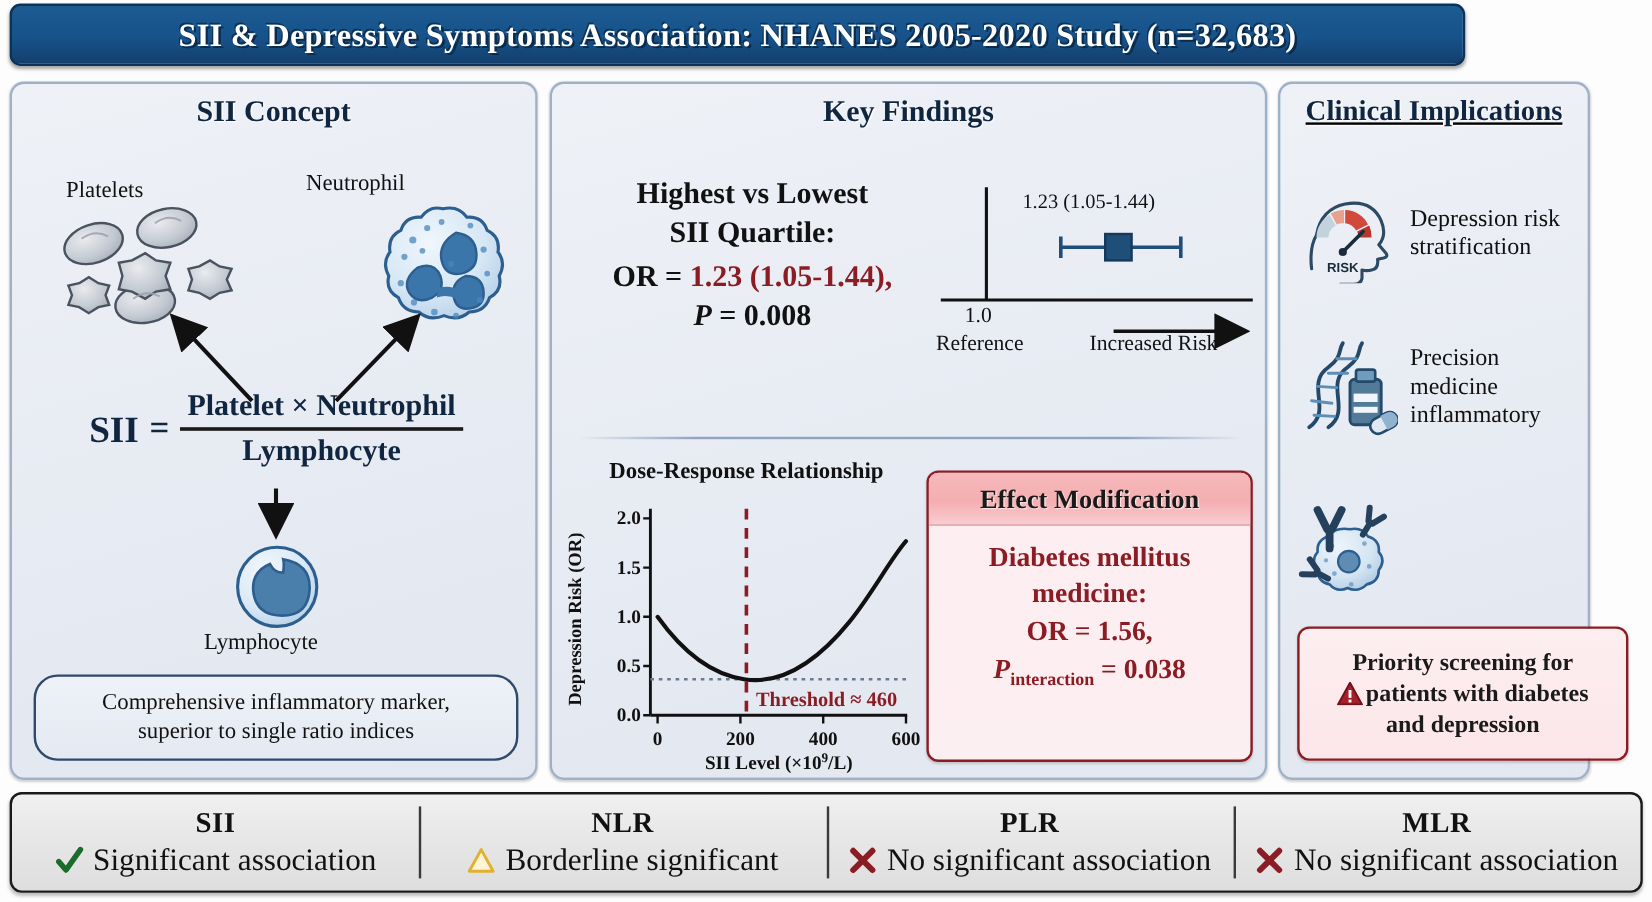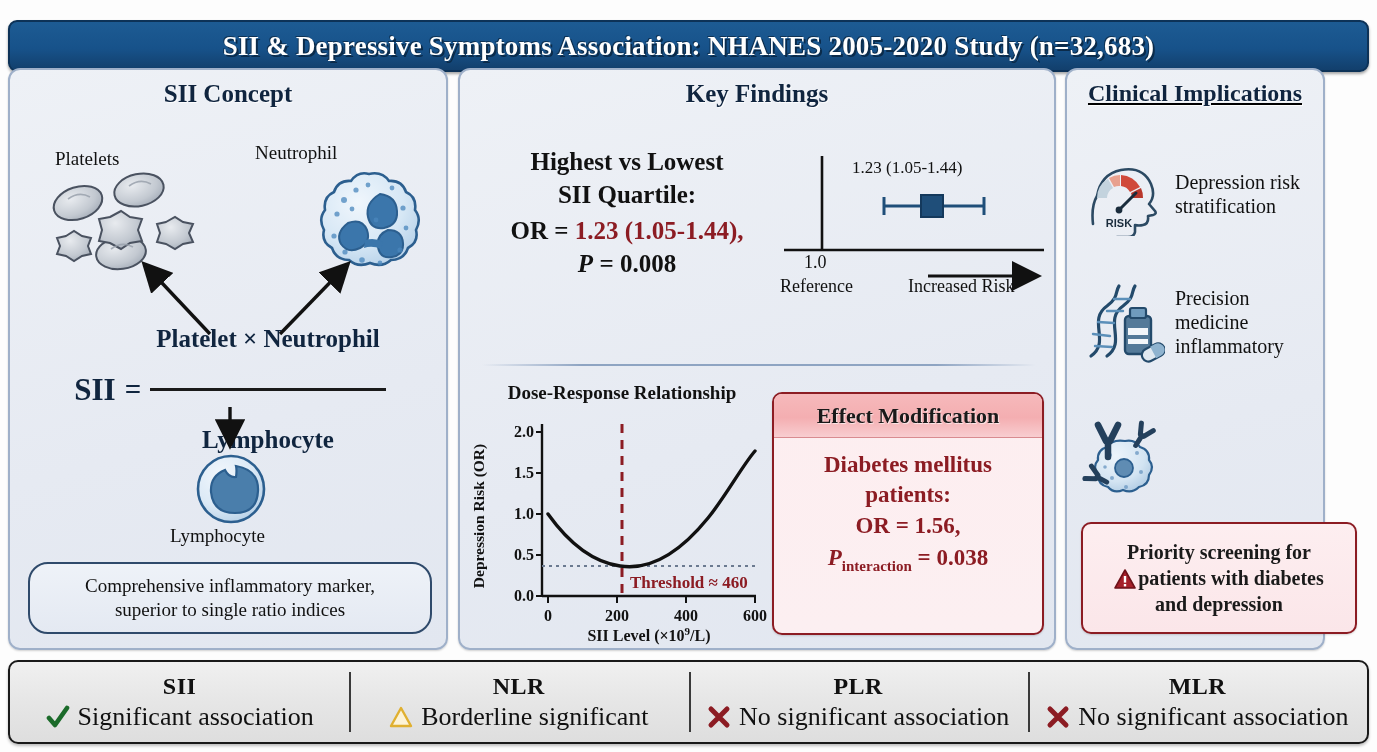--- a/index.html
+++ b/index.html
@@ -6,21 +6,21 @@
   html, body {
     width: 1377px; height: 752px;
     background: #ffffff;
     font-family: "Liberation Serif", "DejaVu Serif", serif;
     overflow: hidden;
   }
   .stage { position: relative; width: 1377px; height: 752px; background: #fdfdfd; }
 
   
   .header {
-    position: absolute; left: 8px; top: 20px; width: 1361px; height: 52px;
+    position: absolute; left: 8px; top: 3px; width: 1213px; height: 52px;
     background: linear-gradient(180deg, #1d5b93 0%, #17528a 55%, #123f6c 100%);
     border: 2px solid #0d3257; border-radius: 9px;
     display: flex; align-items: center; justify-content: center;
     box-shadow: 0 2px 3px rgba(0,0,0,0.35);
   }
   .header-title {
     color: #ffffff; font-weight: bold; font-size: 27px; letter-spacing: .2px;
     text-shadow: 2px 2px 0 #0b2b4a, -1px -1px 0 rgba(0,0,0,.4);
     white-space: nowrap;
   }
@@ -50,21 +50,21 @@
   #lbl-lymphocyte { left: 160px; top: 455px; font-size: 19px; }
 
   .svg-abs { position: absolute; }
 
   .formula {
     position: absolute; left: 10px; top: 255px; width: 420px;
     display: flex; align-items: center; justify-content: center; gap: 9px;
   }
   .formula .sii { font-size: 31px; font-weight: bold; color: #10253f; }
   .formula .eq  { font-size: 29px; font-weight: bold; color: #10253f; }
-  .frac { display: flex; flex-direction: column; align-items: center; gap: 32px; }
+  .frac { display: flex; flex-direction: column; align-items: center; }
   .frac .num {
     font-size: 25px; font-weight: bold; color: #10253f;
     padding: 0 6px 3px 6px; white-space: nowrap;
   }
   .frac .bar { height: 3px; background: #1a1a1a; width: 100%; }
   .frac .den {
     font-size: 25px; font-weight: bold; color: #10253f;
     padding: 3px 6px 0 6px; white-space: nowrap;
   }
 
@@ -370,21 +370,21 @@
         <text x="181" y="231" text-anchor="middle" font-family="Liberation Serif, serif" font-size="16" font-weight="bold" fill="#111">SII Level (×10<tspan baseline-shift="super" font-size="11">9</tspan>/L)</text>
 
         <text x="162" y="178" font-family="Liberation Serif, serif" font-size="17" font-weight="bold" fill="#8c1c23">Threshold ≈ 460</text>
       </svg>
     </div>
 
     <div class="effect-box">
       <div class="effect-head">Effect Modification</div>
       <div class="effect-body">
         <div>Diabetes mellitus</div>
-        <div>patients:</div>
+        <div>medicine:</div>
         <div>OR = 1.56,</div>
         <div class="pline">
           <span class="ital">P</span><span class="sub">interaction</span><span> = 0.038</span>
         </div>
       </div>
     </div>
   </div>
 
   <div class="panel" id="panel-right">
     <div class="panel-title">Clinical Implications</div>

